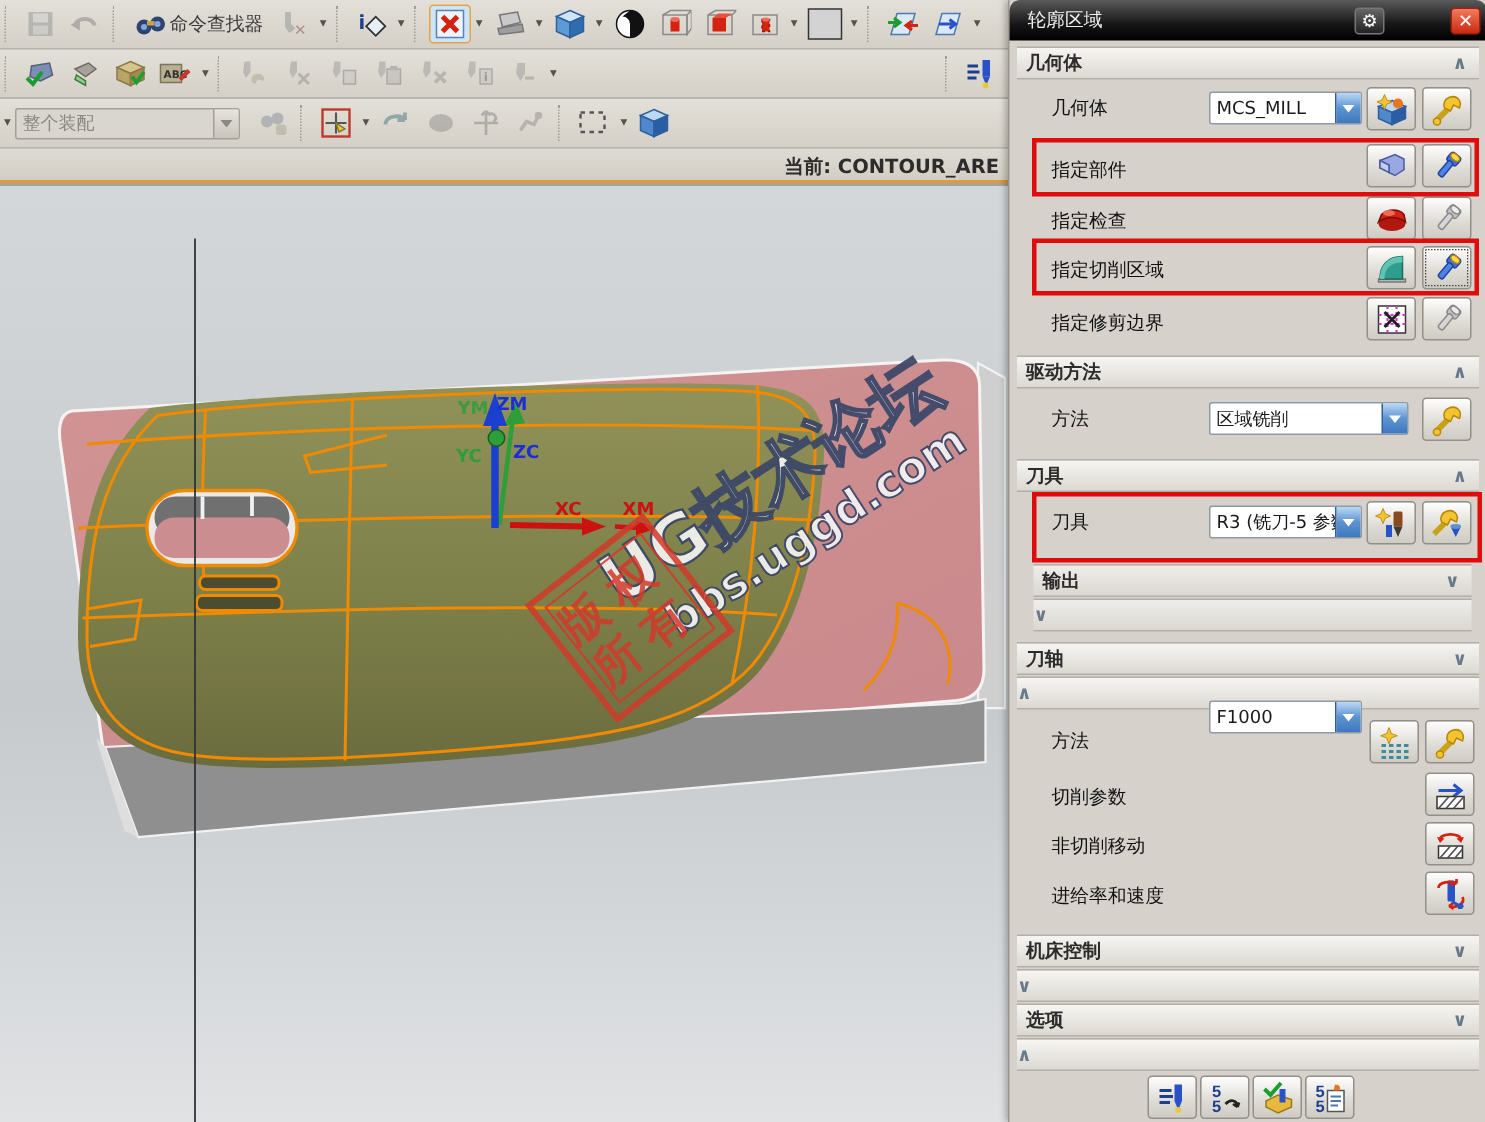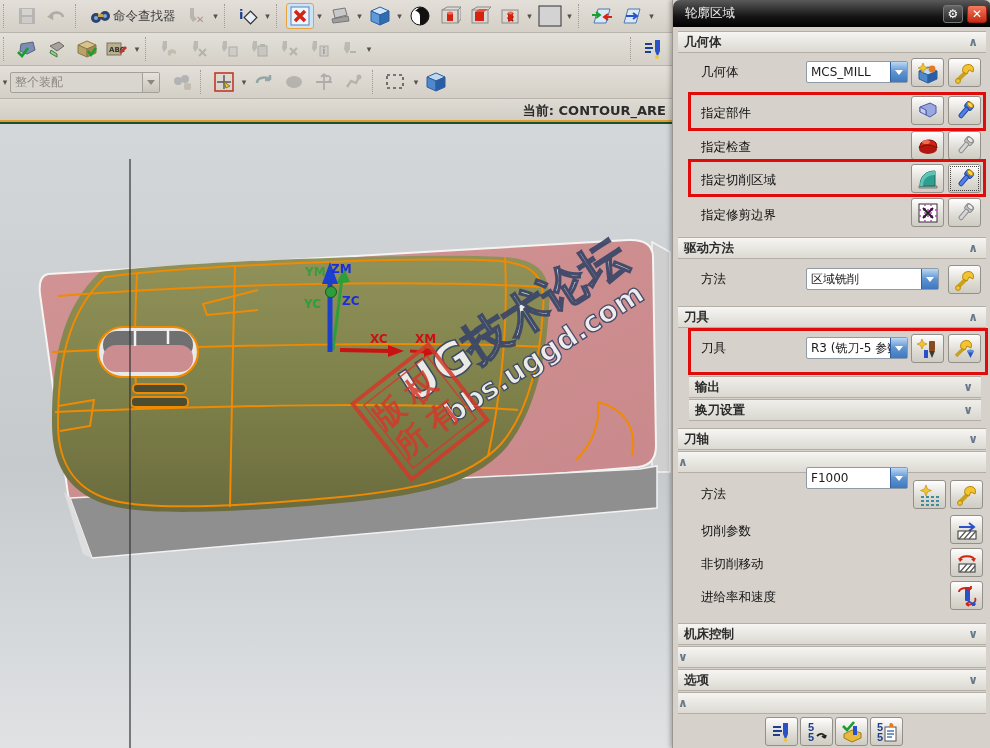--- a/index.html
+++ b/index.html
@@ -1,18 +1,18 @@
 <!DOCTYPE html>
 <html><head>
 <meta charset="utf-8">
 <style>
   * { margin:0; padding:0; box-sizing:border-box; }
   html,body { width:990px; height:748px; overflow:hidden; }
   body { font-family:"DejaVu Sans","Liberation Sans",sans-serif; font-size:12px; color:#1a1a1a; }
-  #app { position:relative; width:990px; height:660px; background:#14532d; }
+  #app { position:relative; width:990px; height:660px; background:#a3a3a3; }
 
   
   .tbrow { position:absolute; left:0; width:990px; background:linear-gradient(#e3e0d9,#d4d0c7); border-bottom:1px solid #b9b5ad; display:flex; align-items:center; }
   #tbrow1 { top:0; height:33px; }
   #tbrow2 { top:33px; height:33px; }
   #tbrow3 { top:66px; height:33px; }
   .tbtn { display:inline-flex; align-items:center; justify-content:center; width:28px; height:26px; margin:0 1px; border-radius:3px; }
   .tbtn.wide { width:auto; padding:0 4px; }
   .tbtn.hl { background:#cfe3f6; border:1px solid #e8a33d; }
   .tbtn.dis svg { opacity:.55; filter:grayscale(.6); }
@@ -31,21 +31,21 @@
   
   #statusbar { position:absolute; top:99px; left:0; width:990px; height:23px; background:linear-gradient(#dedbd4,#d2cec5); border-bottom:2px solid #e39a2e; }
   #statusbar .stext { position:absolute; right:324px; top:3px; font-size:13px; font-weight:bold; color:#2c2c2c; white-space:nowrap; }
 
   
   #viewport { position:absolute; top:124px; left:0; width:672px; height:624px;
      background:linear-gradient(#d3d7d9, #c6cacd 55%, #e0e2e4); }
 
   
   #panel { position:absolute; top:0; left:672px; width:318px; height:748px; background:#d6d2cb; border-left:1px solid #9a968e; box-shadow:-2px 0 4px rgba(0,0,0,.25); }
-  #ptitle { position:absolute; top:0; left:0; width:318px; height:27px; background:linear-gradient(#5a5a5a,#161616 60%,#000); border-radius:7px 7px 0 0; display:flex; align-items:center; }
+  #ptitle { position:absolute; top:0; left:0; width:318px; height:27px; background:linear-gradient(#5a5a5a,#161616 60%,#000); border-radius:7px 7px 0 0; display:flex; align-items:center;gap:40px; }
   #ptitle .ttext { color:#f0f0f0; font-size:12.5px; margin-left:12px; flex:1; }
   .titlebtn { width:20px; height:18px; margin-right:4px; border-radius:3px; display:flex; align-items:center; justify-content:center; font-size:12px; }
   #gearbtn { background:linear-gradient(#666,#222); color:#fff; border:1px solid #777; }
   #closebtn { background:linear-gradient(#f47a5e,#c62b12); color:#fff; border:1px solid #a02010; font-weight:bold; }
 
   .phead { position:absolute; left:5px; width:308px; height:22px; background:linear-gradient(#f6f5f2,#dcd9d2); border:1px solid #b3afa7; border-left:none; border-right:none; display:flex; align-items:center; }
   .phead .htext { font-size:12.5px; font-weight:bold; color:#2c2c2c; margin-left:6px; flex:1; }
   .phead .chev { color:#68798a; font-weight:bold; font-size:12px; margin-right:8px; }
   .phead.sub { left:16px; width:292px; background:linear-gradient(#efeeea,#dad7d0); }
 
@@ -573,21 +573,20 @@
             <ellipse cx="17.5" cy="14" rx="3.5" ry="1.6" fill="#5d93d0"></ellipse>
           </svg>
         </button>
     </div>
 
     <div class="phead sub" style="top:376px">
       <span class="htext">输出</span>
       <span class="chev">∨</span>
       </div>
     <div class="phead sub" style="top:399px">
-      <span class="htext">换刀设置</span>
       <span class="chev">∨</span>
       </div>
 
     <div class="phead" style="top:428px">
       <span class="htext">刀轴</span>
       <span class="chev">∨</span>
       </div>
     <div class="phead" style="top:451px">
       <span class="chev">∧</span>
       </div>

